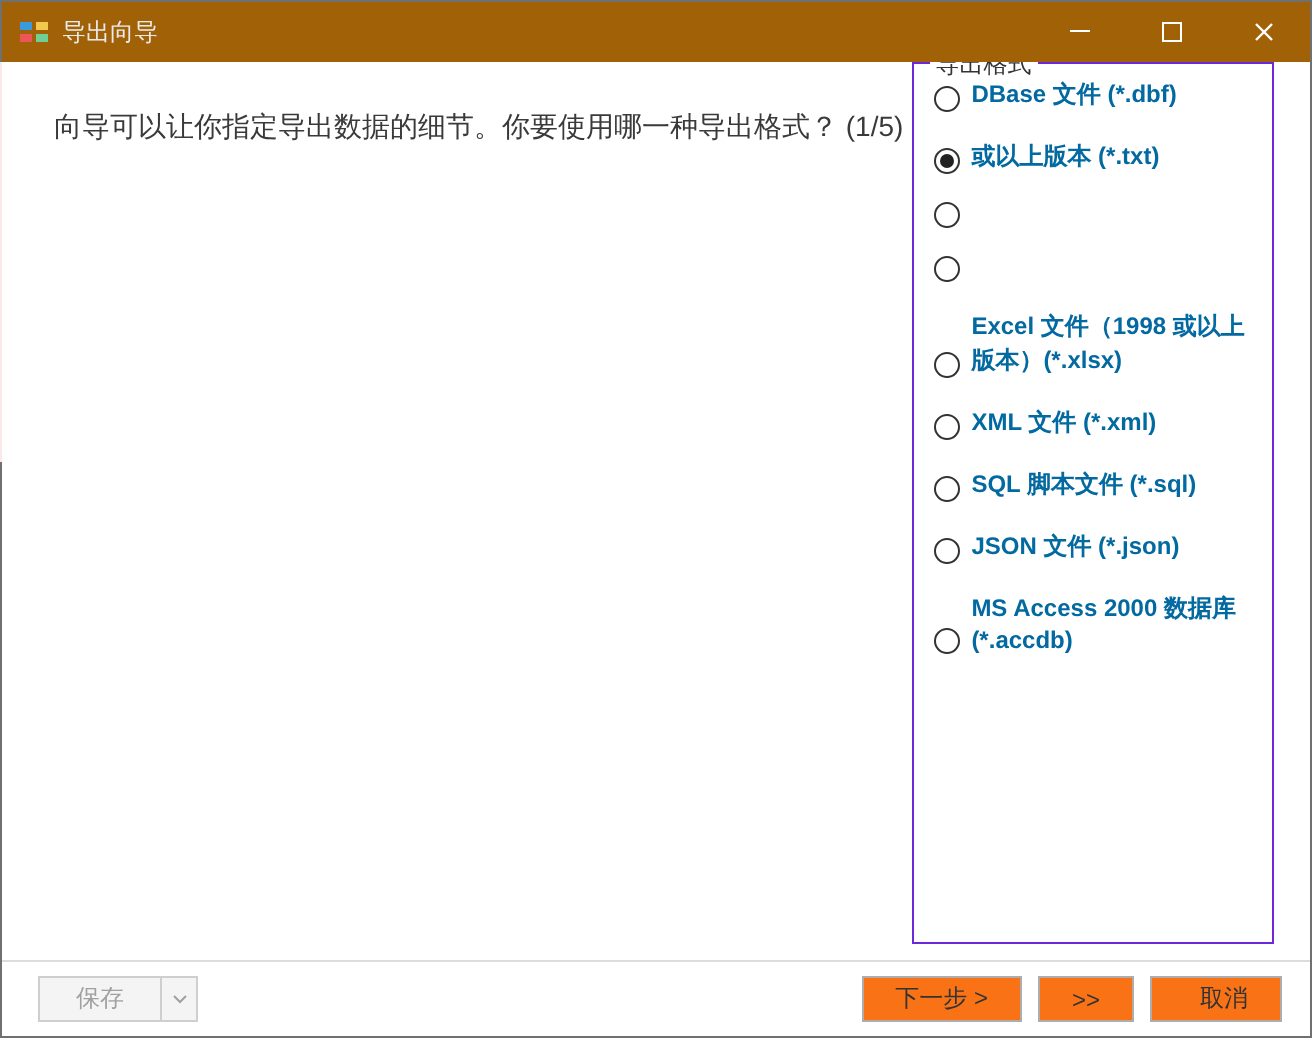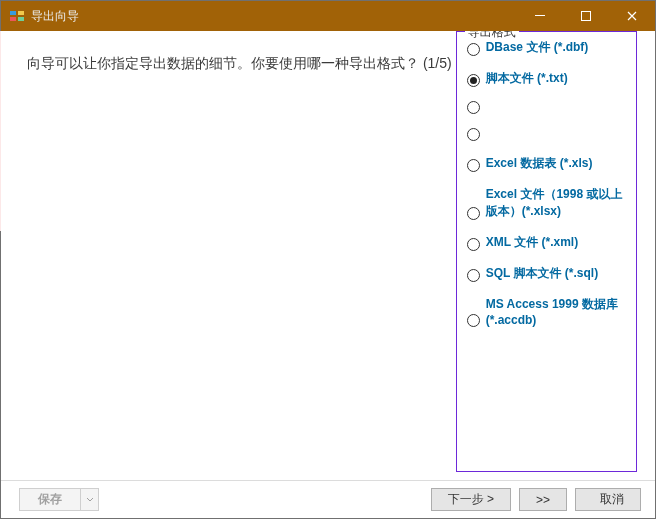--- a/index.html
+++ b/index.html
@@ -125,21 +125,21 @@
       display: flex;
       align-items: center;
       padding: 0 14px 0 18px;
       flex-shrink: 0;
       gap: 8px;
     }
     .footer-spacer { flex: 1; }
     .btn {
       height: 23px;
       border: 1px solid #adadad;
-      background: #e5e5e5;
+      background: #f97316;
       font-size: 12px;
       padding: 0 16px;
       display: inline-flex;
       align-items: center;
       justify-content: center;
       cursor: pointer;
       color: #333;
       font-family: inherit;
     }
     .btn:disabled {
@@ -149,21 +149,21 @@
       cursor: default;
     }
     .btn.small-arrow {
       width: 18px;
       padding: 0;
       border-left: none;
     }
     .save-group {
       display: flex;
     }
-    .save-group .btn:first-child { min-width: 62px; font-weight: bold; }
+    .save-group .btn:first-child { min-width: 62px; }
     .next-group, .skip-group { display:flex; }
     .next-group .btn:first-child{ min-width: 76px; }
     .skip-btn{ min-width:44px; }
     .cancel-btn{ min-width:60px;padding-left:24px; }
   </style>
 </head>
 <body>
 
 <div class="window">
   <div class="left-strip"></div>
@@ -205,47 +205,47 @@
 
     <div class="fieldset">
       <span class="fieldset-legend">导出格式</span>
       <div id="radio-container">
           <label class="radio-row">
             <span class="radio-input"></span>
             <span>DBase 文件 (*.dbf)</span>
           </label>
           <label class="radio-row">
             <span class="radio-input checked"></span>
-            <span>脚本文件 (*.txt)</span>
-          </label>
-          <label class="radio-row">
-            <span class="radio-input"></span>
-          </label>
-          <label class="radio-row">
-            <span class="radio-input"></span>
-          </label>
-          <label class="radio-row">
-            <span class="radio-input"></span>
-            <span>Excel 数据表 (*.xls)</span>
+            <span>或以上版本 (*.txt)</span>
+          </label>
+          <label class="radio-row">
+            <span class="radio-input"></span>
+          </label>
+          <label class="radio-row">
+            <span class="radio-input"></span>
           </label>
           <label class="radio-row">
             <span class="radio-input"></span>
             <span>Excel 文件（1998 或以上版本）(*.xlsx)</span>
           </label>
           <label class="radio-row">
             <span class="radio-input"></span>
             <span>XML 文件 (*.xml)</span>
           </label>
           <label class="radio-row">
             <span class="radio-input"></span>
             <span>SQL 脚本文件 (*.sql)</span>
           </label>
           <label class="radio-row">
             <span class="radio-input"></span>
-            <span>MS Access 1999 数据库 (*.accdb)</span>
+            <span>JSON 文件 (*.json)</span>
+          </label>
+          <label class="radio-row">
+            <span class="radio-input"></span>
+            <span>MS Access 2000 数据库 (*.accdb)</span>
           </label>
         </div>
     </div>
   </div>
 
   <div class="footer">
     <div class="save-group">
       <button class="btn" disabled="">保存</button>
       <button class="btn small-arrow" disabled="">
         <svg width="8" height="8" viewBox="0 0 8 8">

